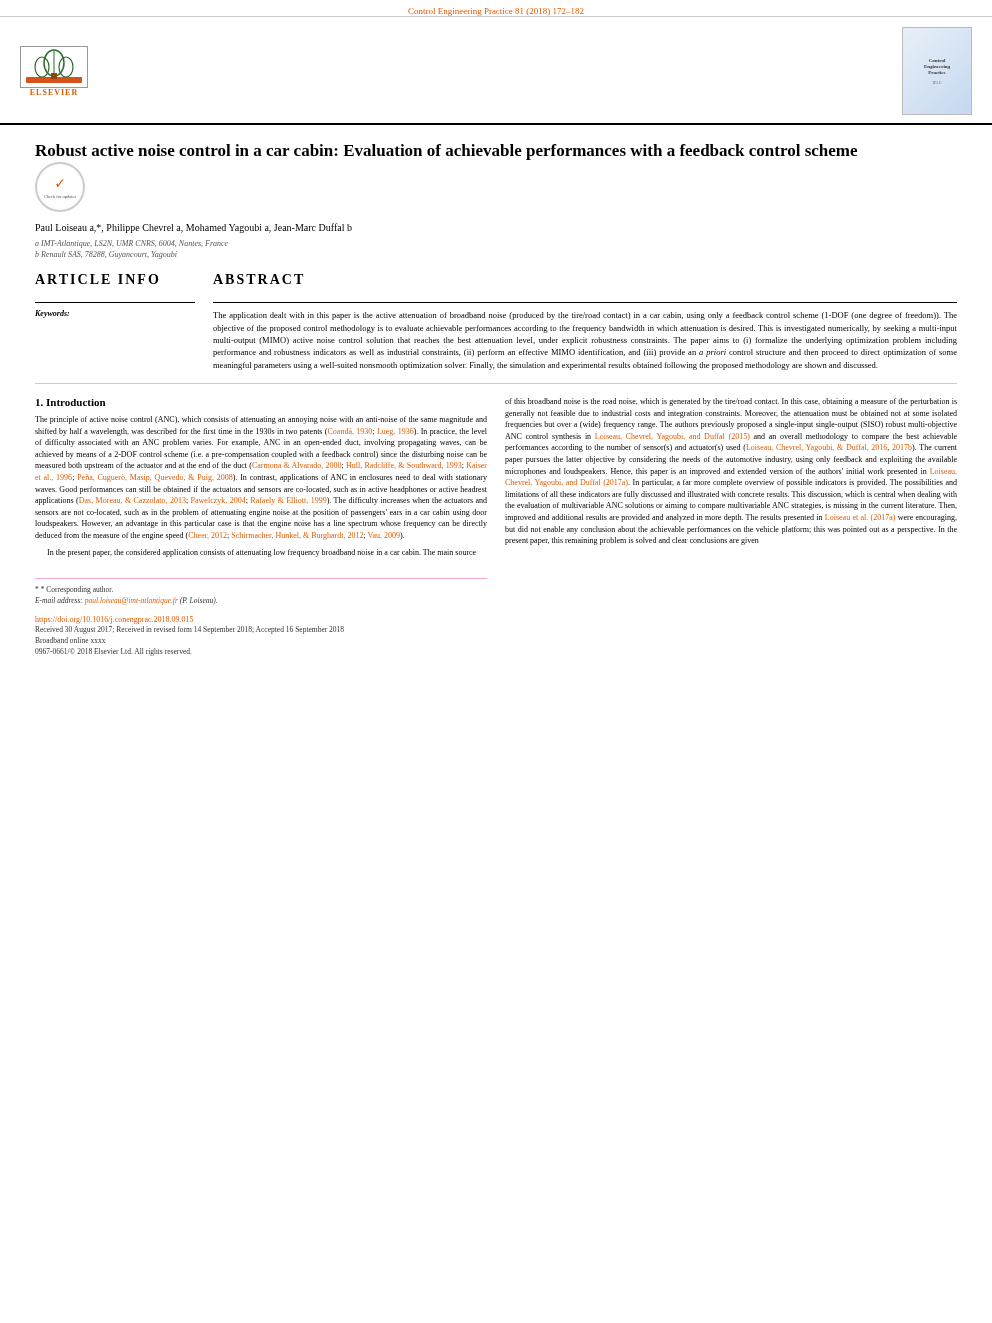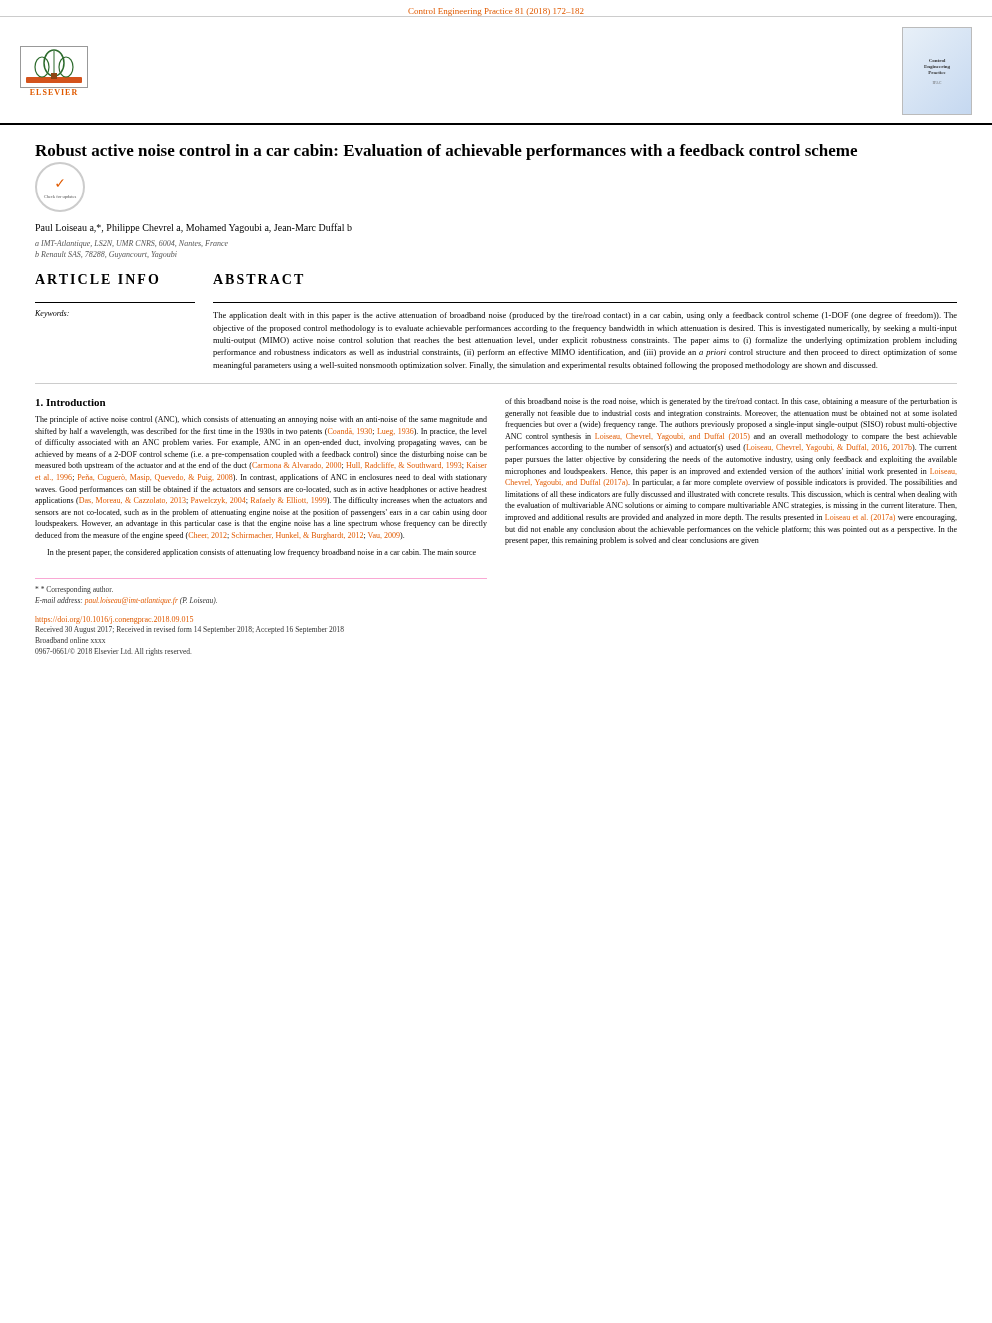--- a/index.html
+++ b/index.html
@@ -122,21 +122,21 @@
       letter-spacing: 2px;
       text-transform: uppercase;
       border-bottom: 1px solid #000;
       padding-bottom: 14px;
       margin-bottom: 6px;
     }
 
     .keywords-title {
       font-size: 8px;
       font-style: italic;
-      font-weight: normal;
+      font-weight: bold;
       margin-bottom: 3px;
     }
 
     .keyword-item {
       font-size: 8px;
       color: #333;
       line-height: 1.5;
     }
 
     .keyword-link {

